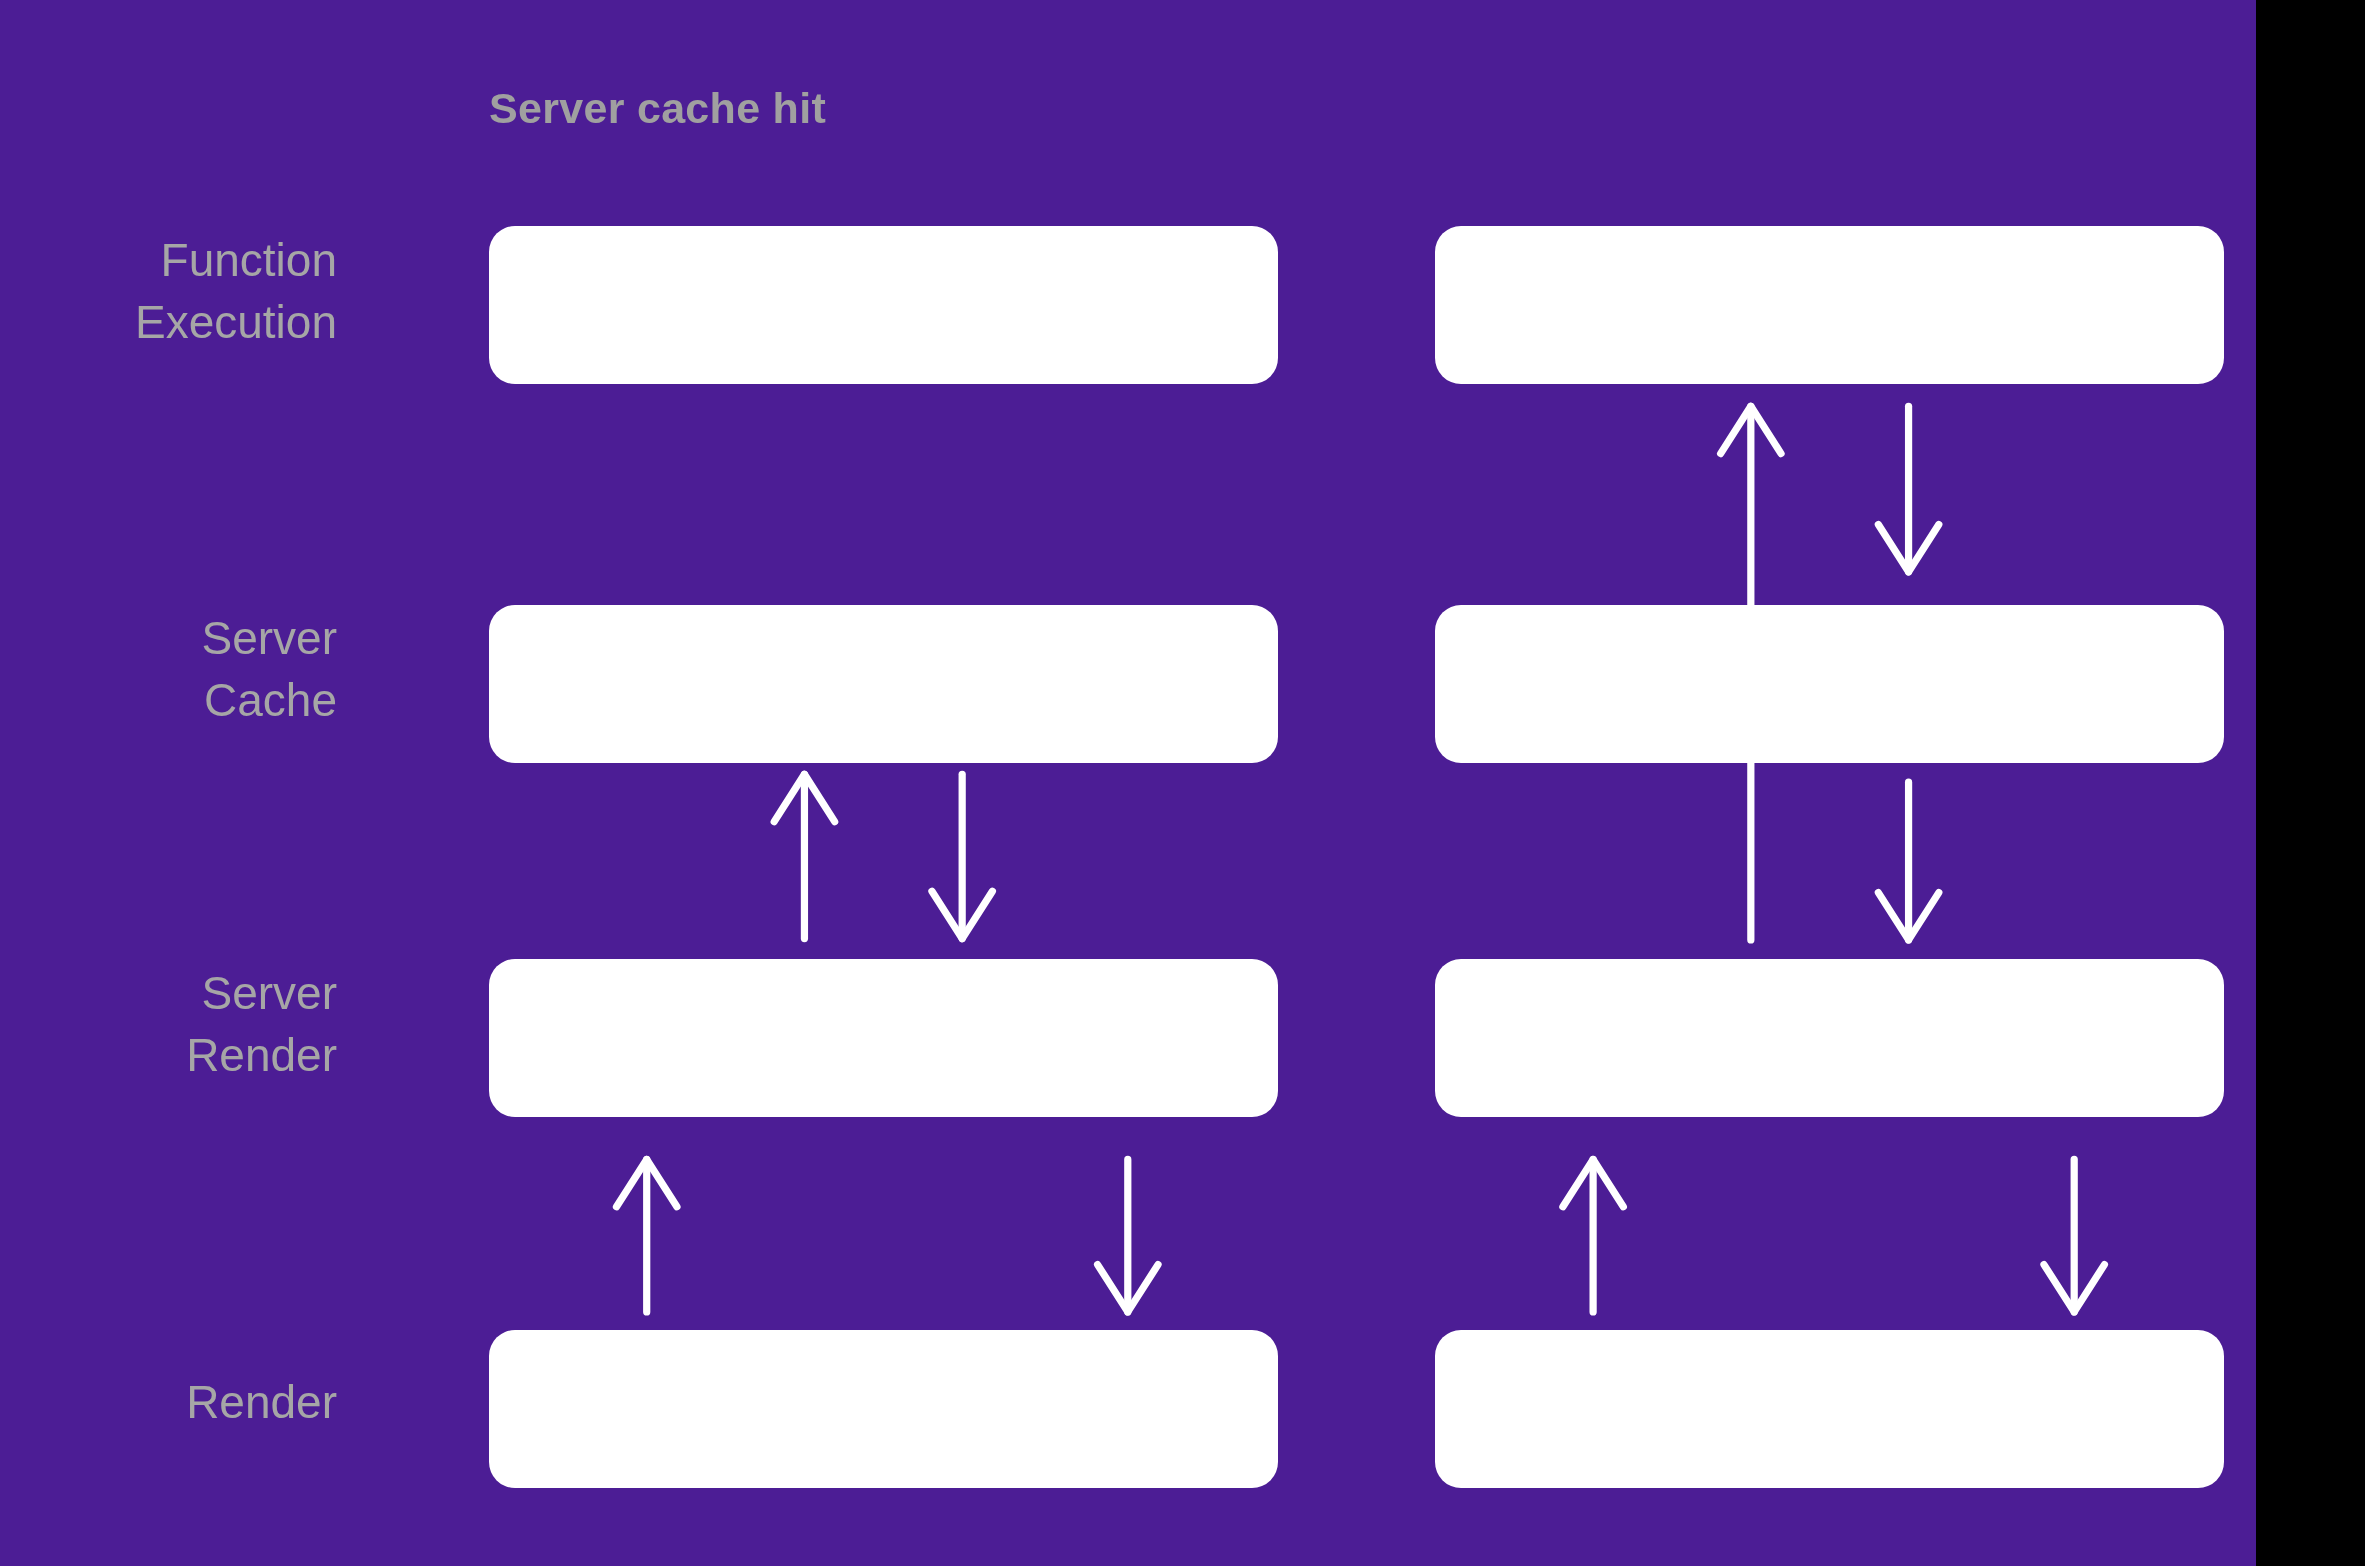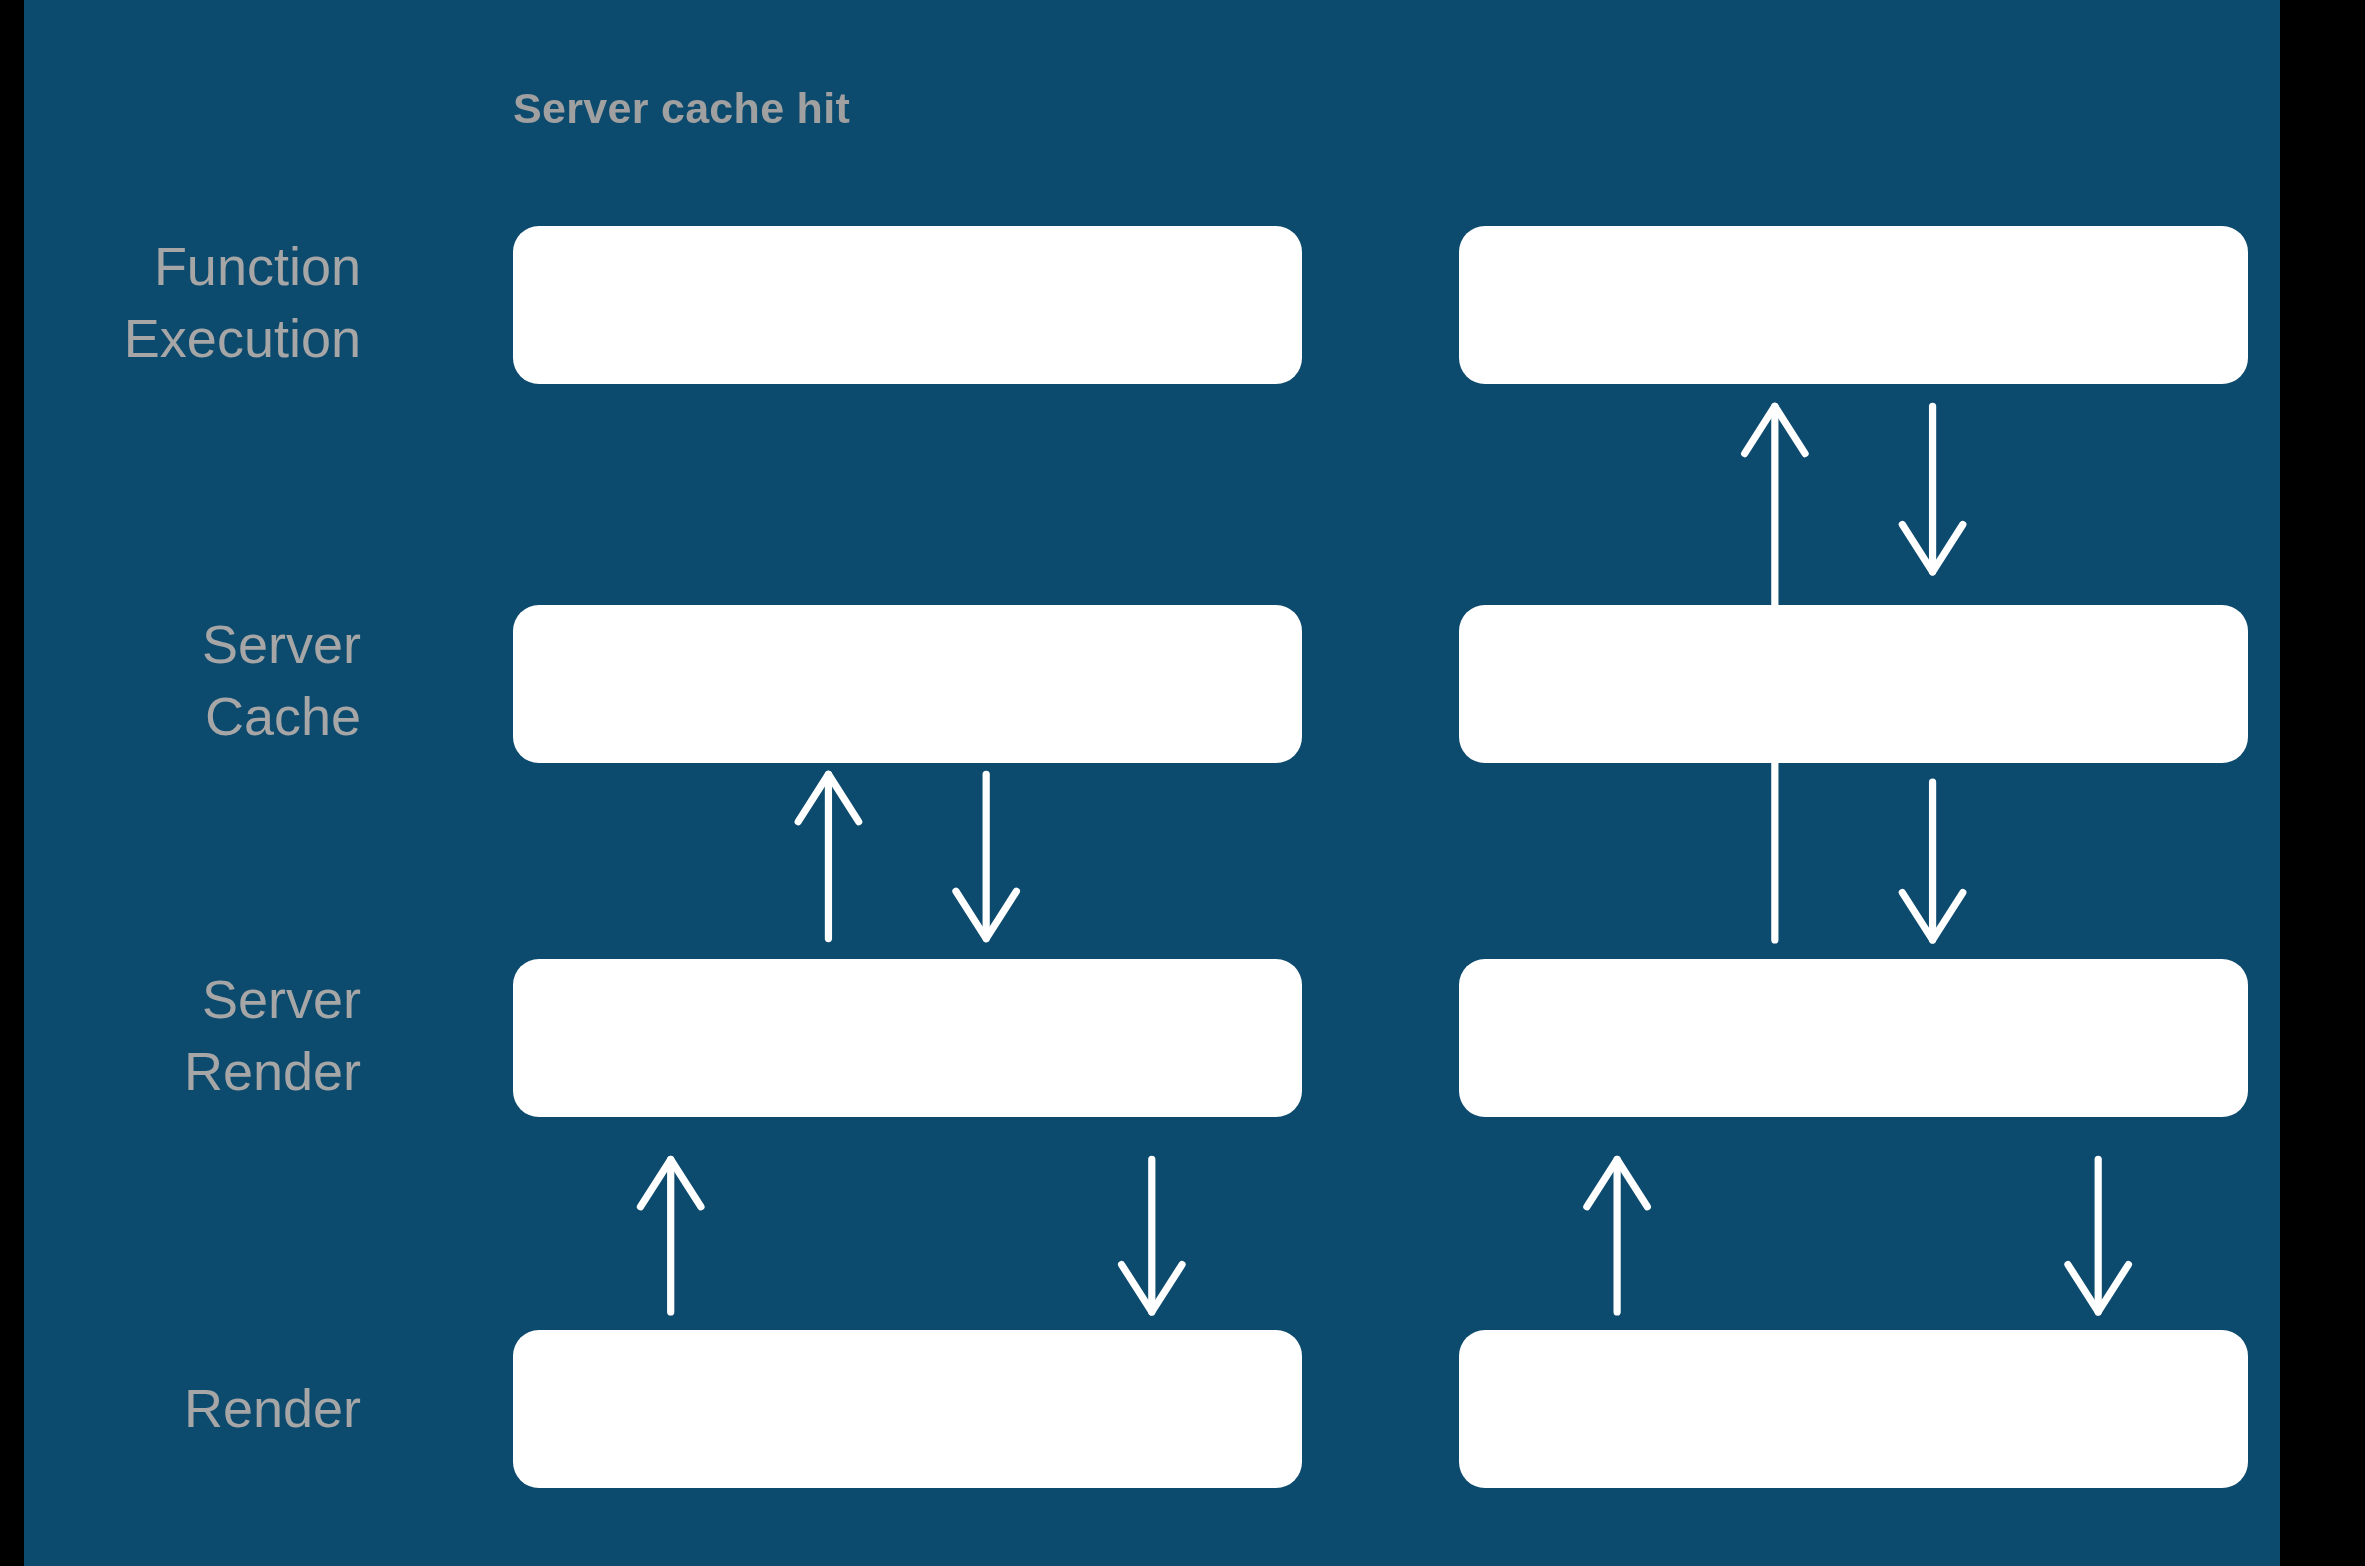--- a/index.html
+++ b/index.html
@@ -1,32 +1,32 @@
 <!DOCTYPE html>
 <html style="font-size:10.5px"><head>
 <meta charset="utf-8">
 <style>
   html,body{margin:0;padding:0;background:#000;}
   body{width:2366px;height:1567px;overflow:hidden;
        font-family:"Liberation Sans","DejaVu Sans",sans-serif;}
-  #canvas{position:relative;width:2256px;height:1567px;background:#0c4a6e;margin-left:24px;}
+  #canvas{position:relative;width:2256px;height:1567px;background:#4c1d95;}
 
   .col-header{
     position:absolute;
     color:#a0a0a0;
     font-size:43px;
     font-weight:700;
     letter-spacing:0.3px;
     white-space:nowrap;
   }
 
   .row-label{
     position:absolute;
     color:#a6a6a6;
-    font-size:54px;
+    font-size:46px;
     font-weight:400;
     line-height:1.34;
     text-align:right;
     white-space:pre-line;
   }
 
   .node-box{
     position:absolute;
     background:#ffffff;
     border-radius:26px;

